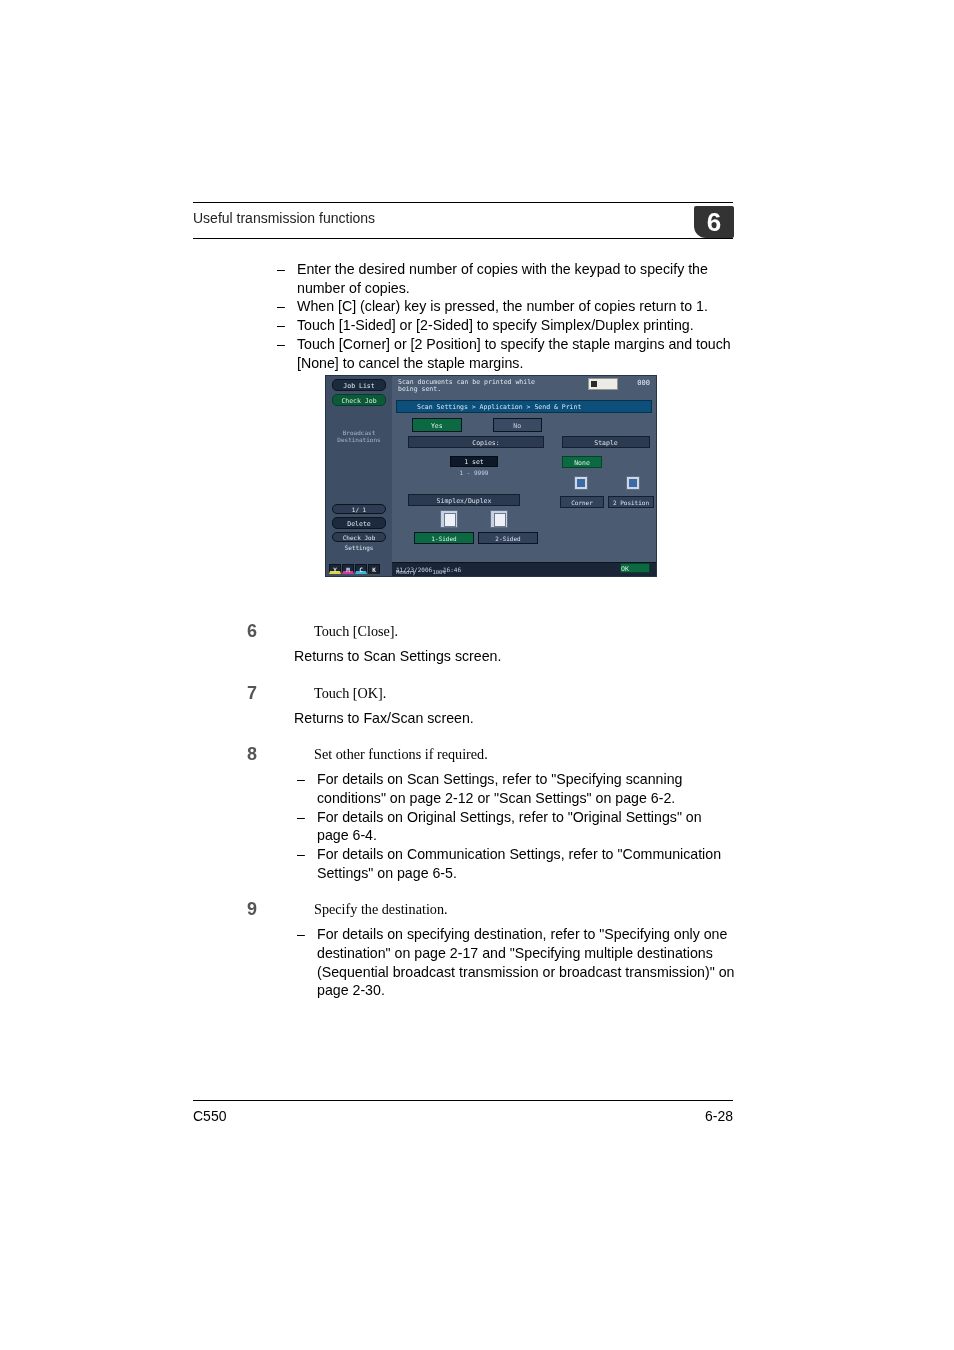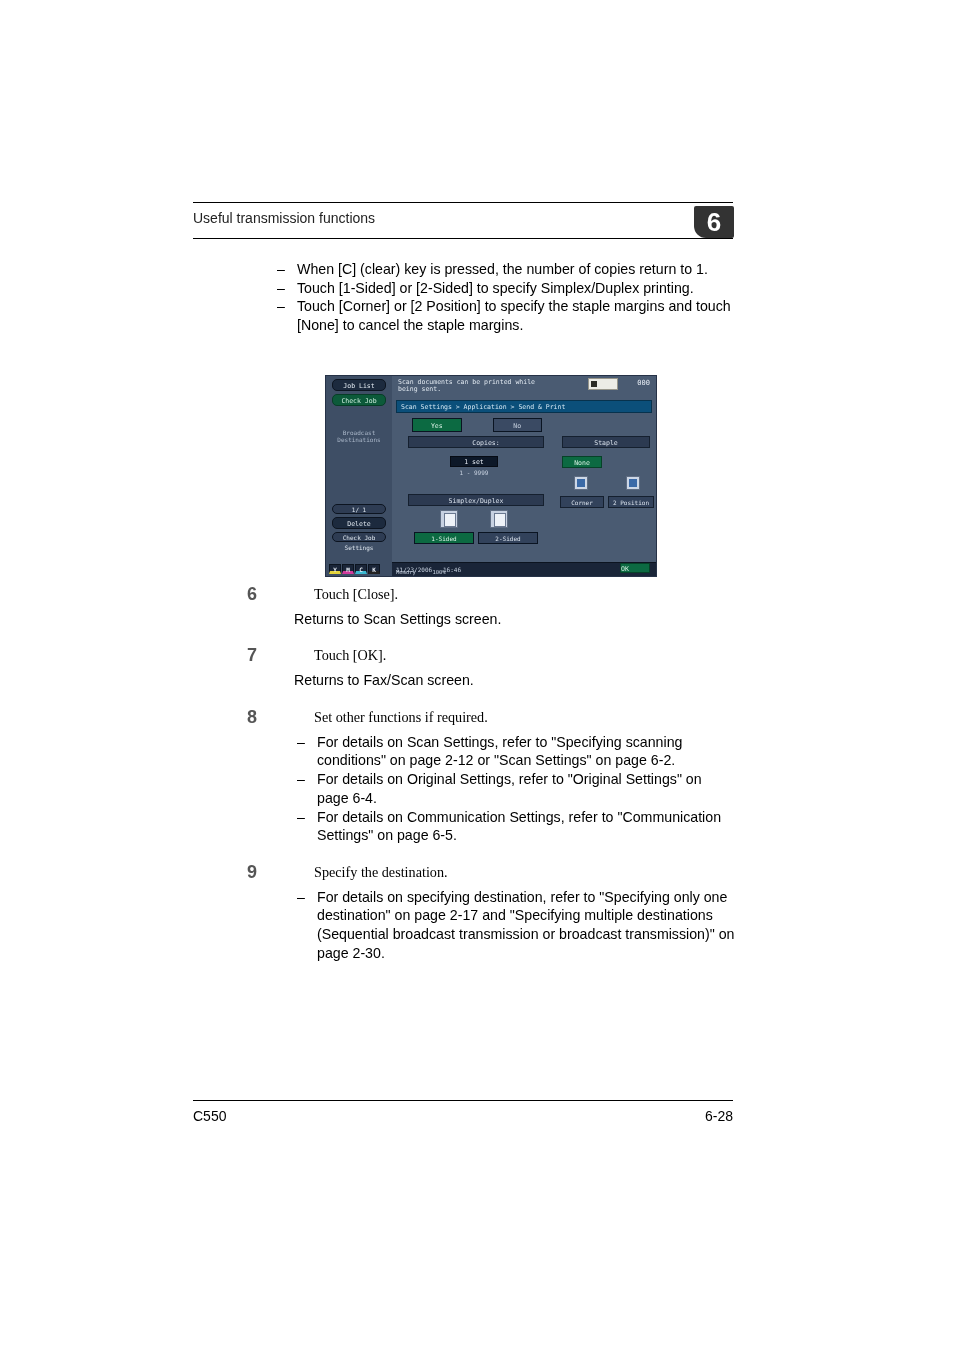--- a/index.html
+++ b/index.html
@@ -39,21 +39,21 @@
   .pill.dark { background: #2e3c53; }
   .pill.tiny { height: 10px; line-height: 10px; font-size: 6px; }
   .left-label { font-size: 6px; color: #aab7c9; text-align: center; margin-top: 24px; line-height: 1.1; }
 
   .shot .main { position: absolute; left: 66px; top: 0; right: 0; height: 100%; }
   .msg { position: absolute; left: 6px; top: 3px; font-size: 6.5px; line-height: 1.1; color: #dfe7ef; }
   .meter { position: absolute; right: 38px; top: 2px; width: 30px; height: 12px; background: #ecece6; border: 1px solid #97968b; }
   .meter::after { content: ""; position: absolute; left: 2px; top: 2px; width: 6px; height: 6px; background: #2b2b25; }
   .dest-count { position: absolute; right: 6px; top: 3px; color: #e8eef6; font-size: 7px; }
 
-  .breadcrumb { position: absolute; left: 4px; top: 24px; right: 4px; height: 13px; background: #0b4f7a; border: 1px solid #07324d; color: #d5e8f4; padding-left: 4px; line-height: 13px; font-size: 6.5px; }
+  .breadcrumb { position: absolute; left: 4px; top: 24px; right: 4px; height: 13px; background: #0b4f7a; border: 1px solid #07324d; color: #d5e8f4; padding-left: 20px; line-height: 13px; font-size: 6.5px; }
 
   .row-yesno { position: absolute; left: 20px; top: 42px; width: 130px; height: 14px; display: flex; gap: 31px; }
   .btn { height: 14px; border: 1px solid #0a1422; text-align: center; line-height: 14px; font-size: 6.5px; }
   .btn.yes { width: 62px; background: #0c6a42; color: #d8f1e4; }
   .btn.no { width: 62px; background: #3a4a63; color: #c8d2e0; }
 
   .sub-head { position: absolute; height: 12px; background: #2c3a51; border: 1px solid #15202f; text-align: center; line-height: 12px; font-size: 6.5px; color: #d8e0eb; }
   .copies-head { left: 16px; top: 60px; width: 136px; padding-left: 20px; }
   .staple-head { left: 170px; top: 60px; width: 88px; }
 
@@ -62,21 +62,21 @@
 
   .none-btn { position: absolute; left: 170px; top: 80px; width: 40px; height: 12px; background: #0c6a42; border: 1px solid #064228; text-align: center; line-height: 12px; font-size: 6.5px; color: #d8f1e4; }
   .sqbtn { position: absolute; width: 14px; height: 14px; background: #cdd7e6; border: 1px solid #5f6d83; }
   .sqbtn::after { content: ""; position: absolute; left: 2px; top: 2px; width: 8px; height: 8px; background: #3b6aa7; }
   .sq-corner { left: 182px; top: 100px; }
   .sq-2pos  { left: 234px; top: 100px; }
   .staple-lbl { position: absolute; top: 120px; height: 12px; background: #32425b; border: 1px solid #15202f; text-align: center; line-height: 12px; font-size: 6px; color: #d8e0eb; }
   .lbl-corner { left: 168px; width: 44px; }
   .lbl-2pos { left: 216px; width: 46px; }
 
-  .sd-head { left: 16px; top: 118px; width: 136px; }
+  .sd-head { left: 16px; top: 118px; width: 112px; }
   .sd-icon { position: absolute; width: 18px; height: 18px; background: #c7d1e1; border: 1px solid #5f6d83; top: 134px; }
   .sd-icon.a { left: 48px; }
   .sd-icon.b { left: 98px; }
   .sd-icon::after { content: ""; position: absolute; left: 3px; top: 2px; width: 10px; height: 12px; background: #eef2f8; border: 1px solid #6a7890; }
   .sd-lbl { position: absolute; top: 156px; height: 12px; border: 1px solid #0a1422; text-align: center; line-height: 12px; font-size: 6px; }
   .sd-lbl.one { left: 22px; width: 60px; background: #0c6a42; color: #d8f1e4; }
   .sd-lbl.two { left: 86px; width: 60px; background: #32425b; color: #d8e0eb; }
 
   .shot-footer { position: absolute; left: 0; bottom: 0; right: 0; height: 14px; background: #1a2538; border-top: 1px solid #0c1420; font-size: 6px; color: #c8d2e0; line-height: 14px; padding-left: 4px; }
   .ok-btn { position: absolute; right: 6px; bottom: 3px; width: 30px; height: 10px; background: #0c6a42; border: 1px solid #064228; text-align: left; line-height: 10px; font-size: 6.5px; color: #d8f1e4; }
@@ -93,20 +93,21 @@
 
 <div class="page">
 
   <div class="hdr-line-top"></div>
   <div class="hdr-title">Useful transmission functions</div>
   <div class="hdr-chapter-box">6</div>
   <div class="hdr-line-bot"></div>
 
   <div class="body">
     <ul class="dash-list">
+      <li>Enter the desired number of copies with the keypad to specify the number of copies.</li>
       <li>When [C] (clear) key is pressed, the number of copies return to 1.</li>
       <li>Touch [1-Sided] or [2-Sided] to specify Simplex/Duplex printing.</li>
       <li>Touch [Corner] or [2 Position] to specify the staple margins and touch [None] to cancel the staple margins.</li>
     </ul>
 
     <div style="height:232px"></div>
 
     <div class="step-row">
       <div class="step-num">6</div>
       <div class="step-text">Touch [Close].</div>

